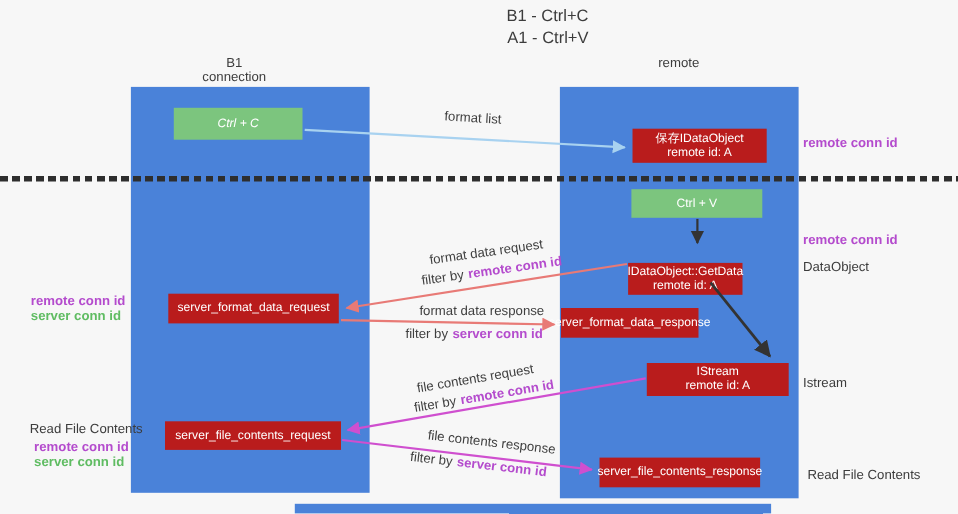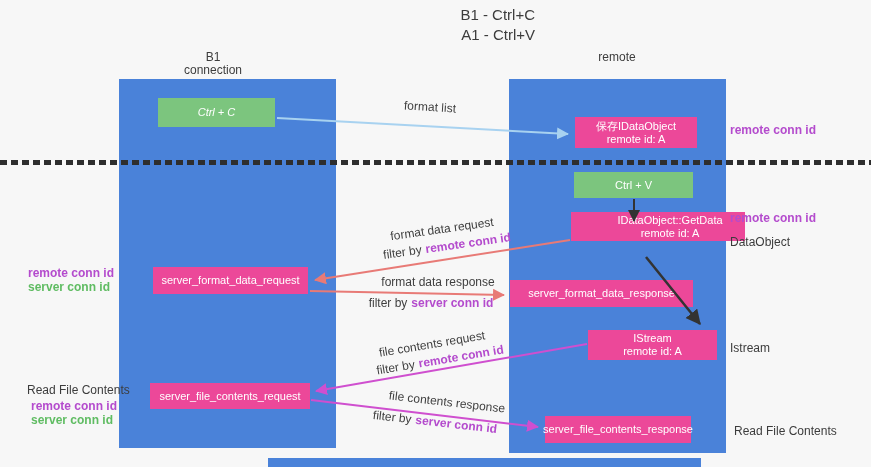--- a/index.html
+++ b/index.html
@@ -14,21 +14,21 @@
   .lane{position:absolute;background:#4a82d9;z-index:1;}
   .lane-left{left:119px;top:79px;width:217px;height:369px;}
   .lane-right{left:509px;top:79px;width:217px;height:374px;}
   .dotted{position:absolute;left:0;top:160px;width:871px;height:5px;z-index:3;
     background:repeating-linear-gradient(90deg,#2e2e2e 0 7px,rgba(0,0,0,0) 7px 11px);}
   .arrows{position:absolute;left:0;top:0;z-index:5;pointer-events:none;}
   .node{position:absolute;z-index:4;display:flex;flex-direction:column;align-items:center;
     justify-content:center;color:#fff;font-size:11px;line-height:13px;text-align:center;
     white-space:nowrap;}
   .green{background:#7cc57e;}
-  .orange{background:#ec4899;}
+  .orange{background:#b91c1c;}
   .alabel{position:absolute;z-index:6;font-size:12px;color:#3f3f3f;white-space:nowrap;
     transform:translate(-50%,-50%);}
   .alabel .val{font-weight:bold;color:#b44bcd;margin-left:4px;}
   .side{position:absolute;z-index:6;font-size:12px;white-space:nowrap;}
   .purple{color:#b44bcd;font-weight:bold;}
   .greenlbl{color:#5fbc62;font-weight:bold;}
   .dark{color:#3c3c3c;}
   .bottom-strip{position:absolute;left:268px;top:458px;width:433px;height:9px;
     background:#4a82d9;z-index:2;}
 </style>
@@ -86,30 +86,30 @@
 
   <div class="node orange" style="left:575px;top:117px;width:122px;height:31px;">
     <div>保存IDataObject</div>
     <div>remote id: A</div>
   </div>
 
   <div class="node green" style="left:574px;top:172px;width:119px;height:26px;">
     <div>Ctrl + V</div>
   </div>
 
-  <div class="node orange" style="left:571px;top:212px;width:150px;height:29px;padding-left:24px;">
+  <div class="node orange" style="left:571px;top:239px;width:104px;height:29px;">
     <div>IDataObject::GetData</div>
     <div>remote id: A</div>
   </div>
 
   <div class="node orange" style="left:153px;top:267px;width:155px;height:27px;">
     <div>server_format_data_request</div>
   </div>
 
-  <div class="node orange" style="left:510px;top:280px;width:183px;height:27px;">
+  <div class="node orange" style="left:510px;top:280px;width:125px;height:27px;">
     <div>server_format_data_response</div>
   </div>
 
   <div class="node orange" style="left:588px;top:330px;width:129px;height:30px;">
     <div>IStream</div>
     <div>remote id: A</div>
   </div>
 
   <div class="node orange" style="left:150px;top:383px;width:160px;height:26px;">
     <div>server_file_contents_request</div>

